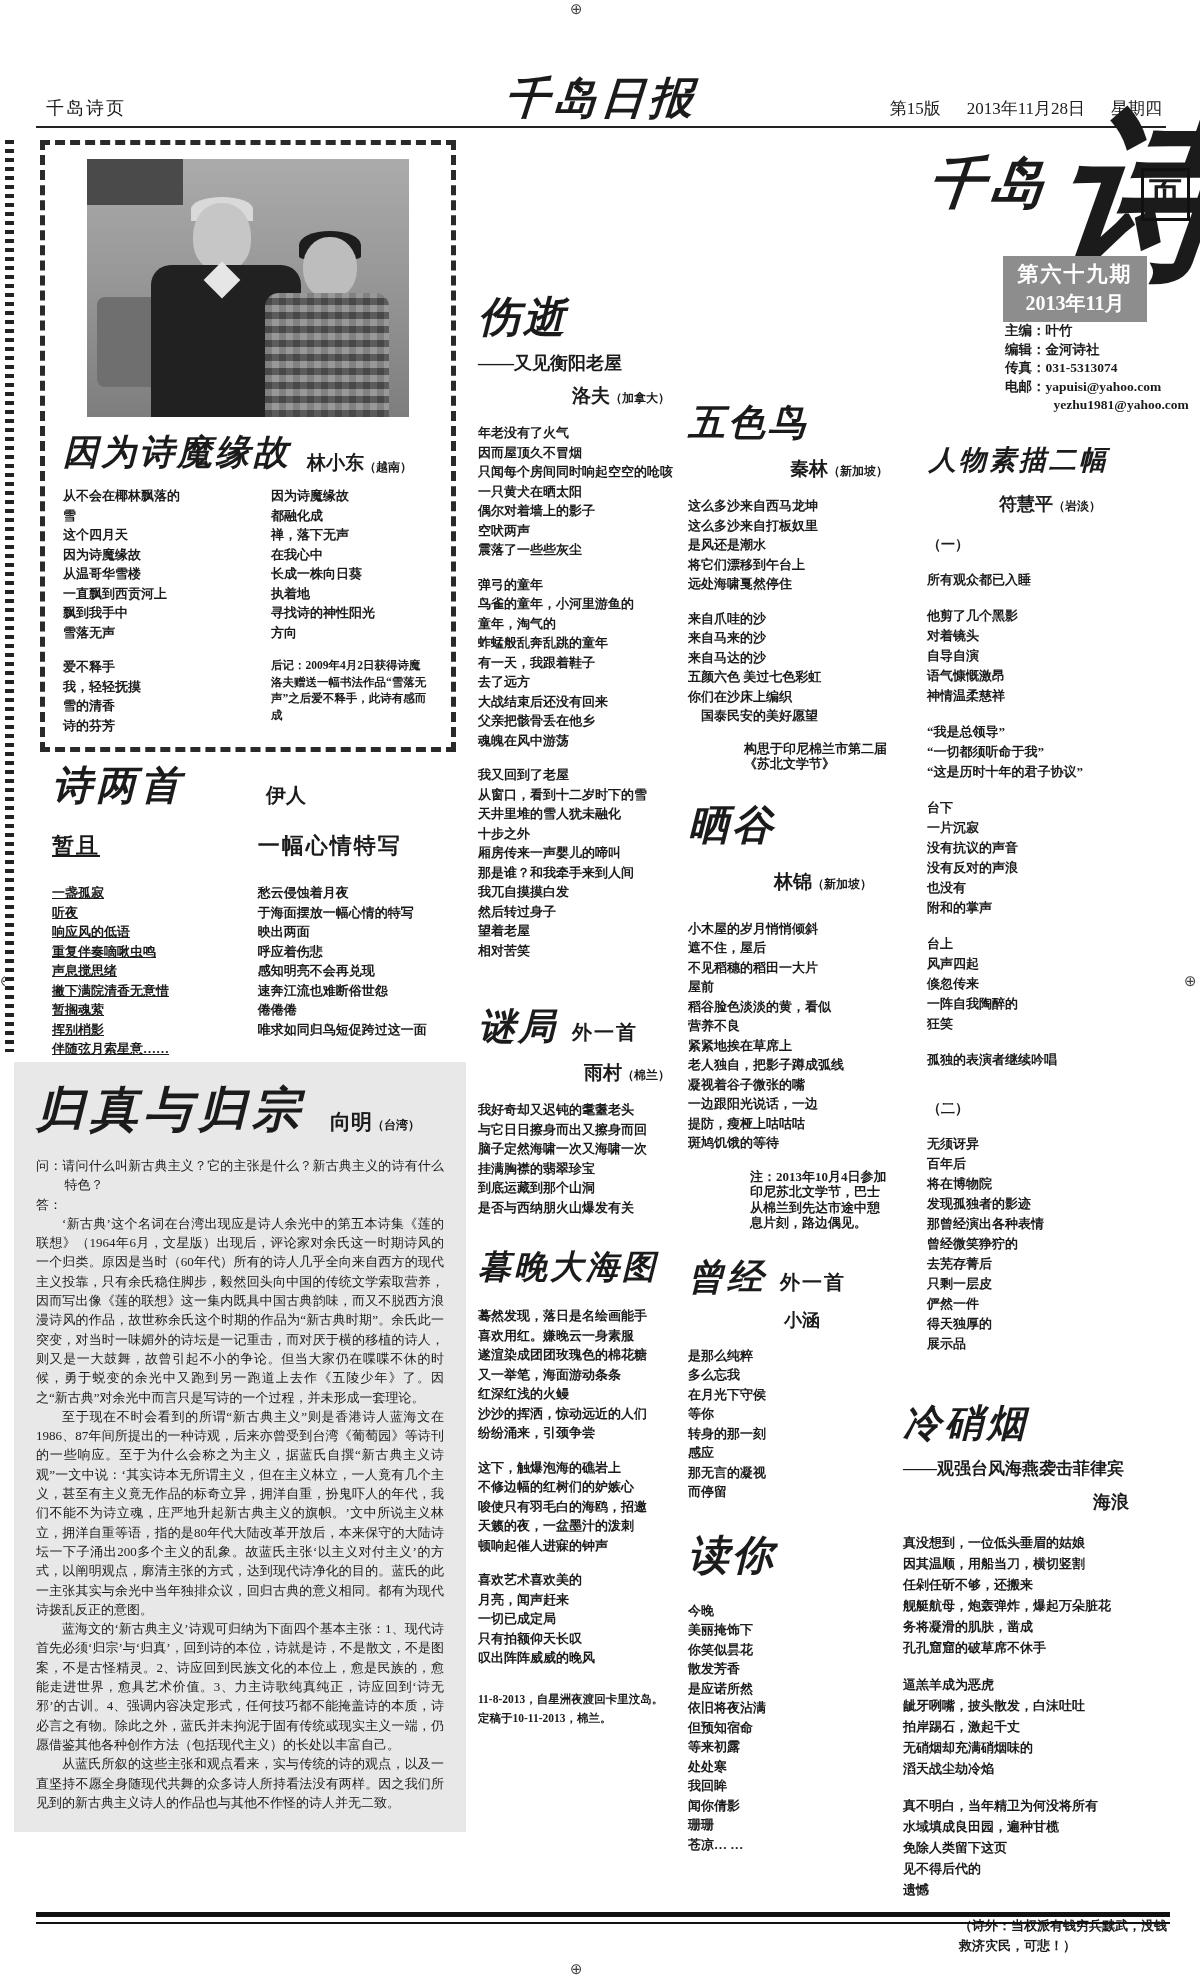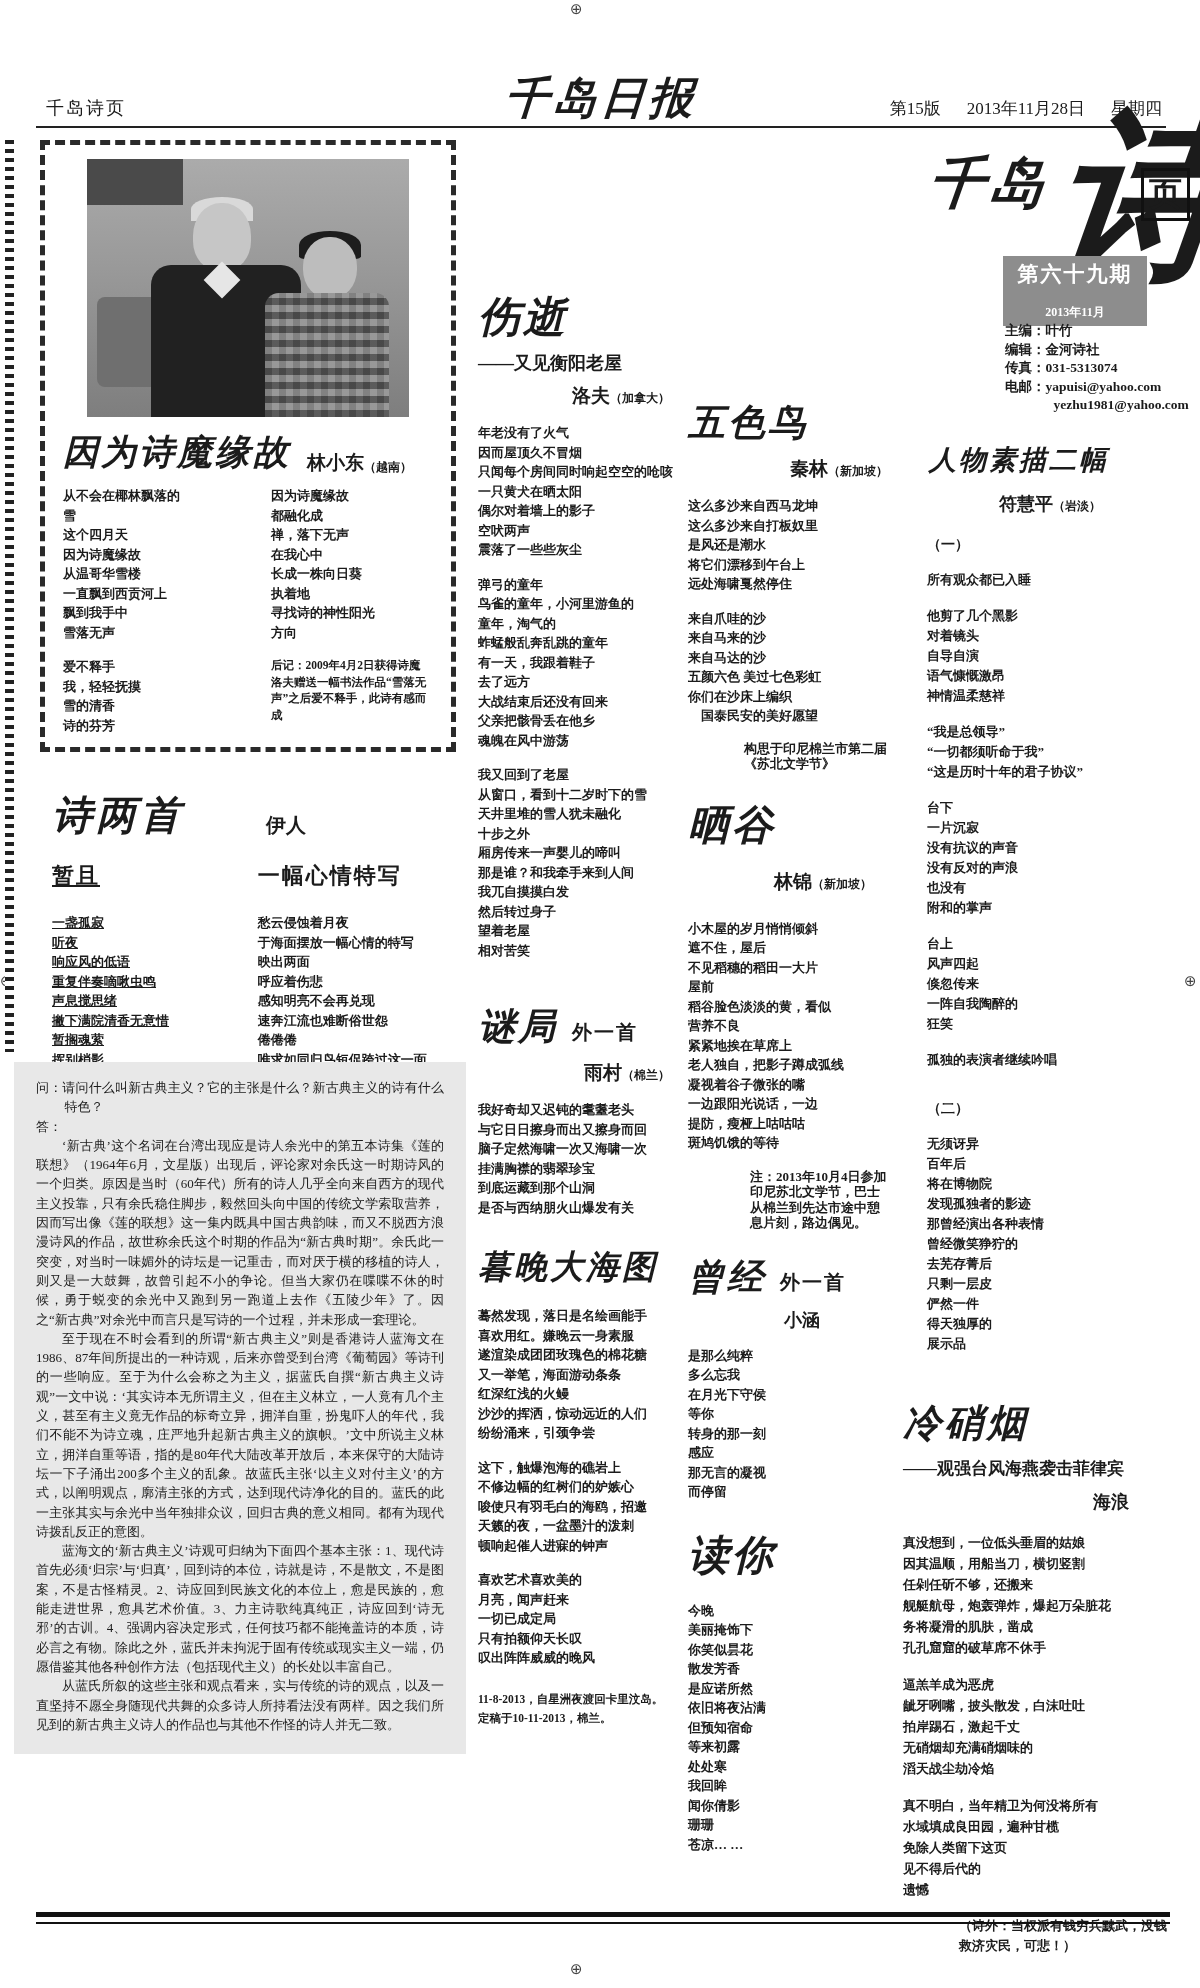--- a/index.html
+++ b/index.html
@@ -37,21 +37,21 @@
   .author{font-size:19px;font-weight:bold;margin-left:16px;}
   .origin{font-size:12px;font-weight:bold;}
   .feat-cols{display:flex;gap:26px;}
   .feat-colA{width:182px;}
   .feat-colB{width:160px;}
   .poem{font-size:13px;line-height:19.5px;font-weight:bold;}
   .pline{white-space:pre-wrap;}
   .stanza{margin:0 0 15px;}
   .postscript{font-size:11.5px;line-height:16.5px;font-weight:bold;margin-top:4px;}
   
-  .twopoems{position:absolute;left:52px;top:788px;width:402px;}
+  .twopoems{position:absolute;left:52px;top:758px;width:402px;}
   .tp-head{display:flex;align-items:flex-end;}
   .t-two{font-size:40px;font-weight:bold;font-style:italic;letter-spacing:4px;}
   .tp-author{font-size:20px;font-weight:bold;margin-left:82px;margin-bottom:4px;}
   .tp-cols{display:flex;gap:30px;margin-top:18px;}
   .tp-col1{width:190px;text-decoration:underline;} .tp-col2{width:212px;}
   .subpoem-title{font-size:22px;font-weight:bold;margin-bottom:22px;letter-spacing:2px;}
   
   .essay{position:absolute;left:14px;top:1062px;width:452px;box-sizing:border-box;
          background:#e8e8e8;padding:16px 22px 20px;}
   .essay-head{display:flex;align-items:flex-end;margin-bottom:14px;}
@@ -73,21 +73,21 @@
   .small-note{font-size:13px;font-weight:bold;line-height:15.5px;}
   .date-note{font-size:11.5px;font-weight:bold;line-height:19px;margin-top:22px;}
   
   .masthead{position:relative;height:272px;}
   .mh-qiandao{position:absolute;left:26px;top:6px;font-size:56px;font-weight:900;font-style:italic;letter-spacing:4px;transform:skewX(-6deg);}
   .mh-shi{position:absolute;left:152px;top:-34px;font-size:182px;line-height:1;font-weight:900;font-style:italic;transform:skewX(-6deg);}
   .mh-ye{position:absolute;left:238px;top:28px;border:3px solid #111;padding:1px 5px;font-size:33px;font-weight:900;}
   .issue-box{position:absolute;left:100px;top:116px;width:144px;background:#8d8d8d;color:#fff;
              text-align:center;padding:4px 0 5px;}
   .issue-line1{font-size:21px;font-weight:bold;letter-spacing:2px;}
-  .issue-line2{font-size:12px;font-weight:bold;margin-top:16px;}
+  .issue-line2{font-size:20px;font-weight:bold;margin-top:2px;}
   .contact{position:absolute;left:102px;top:182px;font-size:13.5px;font-weight:bold;line-height:18.5px;}
   .contact .indent{padding-left:3.6em;}
   
   .sketch-title{font-size:27px;font-weight:bold;font-style:italic;letter-spacing:3px;margin:30px 0 0 26px;}
   .sketch-author{margin:14px 0 20px 96px;font-size:18px;font-weight:bold;}
   .part-label{font-size:14px;font-weight:bold;margin:0 0 16px 24px;}
   .col4 .poem{margin-left:24px;line-height:20px;}
   .col4 .stanza{margin-bottom:16px;}
   
   .lxy-title{font-size:38px;font-weight:bold;font-style:italic;letter-spacing:4px;margin-top:44px;}
@@ -199,20 +199,24 @@
             <div class="pline">感知明亮不会再兑现</div>
             <div class="pline">速奔江流也难断俗世怨</div>
             <div class="pline">倦倦倦</div>
             <div class="pline">唯求如同归鸟短促跨过这一面</div>
           </div>
       </div>
     </div>
   </div>
 
   <div class="essay">
+    <div class="essay-head">
+      <span class="t-essay">归真与归宗</span>
+      <span class="essay-author"><span>向明</span><span class="origin">（台湾）</span></span>
+    </div>
     <div class="essay-body">
       <div class="q-line">问：请问什么叫新古典主义？它的主张是什么？新古典主义的诗有什么特色？</div>
       <div>答：</div>
       <div>
           <p>‘新古典’这个名词在台湾出现应是诗人余光中的第五本诗集《莲的联想》（1964年6月，文星版）出现后，评论家对余氏这一时期诗风的一个归类。原因是当时（60年代）所有的诗人几乎全向来自西方的现代主义投靠，只有余氏稳住脚步，毅然回头向中国的传统文学索取营养，因而写出像《莲的联想》这一集内既具中国古典韵味，而又不脱西方浪漫诗风的作品，故世称余氏这个时期的作品为“新古典时期”。余氏此一突变，对当时一味媚外的诗坛是一记重击，而对厌于横的移植的诗人，则又是一大鼓舞，故曾引起不小的争论。但当大家仍在喋喋不休的时候，勇于蜕变的余光中又跑到另一跑道上去作《五陵少年》了。因之“新古典”对余光中而言只是写诗的一个过程，并未形成一套理论。</p>
           <p>至于现在不时会看到的所谓“新古典主义”则是香港诗人蓝海文在1986、87年间所提出的一种诗观，后来亦曾受到台湾《葡萄园》等诗刊的一些响应。至于为什么会称之为主义，据蓝氏自撰“新古典主义诗观”一文中说：‘其实诗本无所谓主义，但在主义林立，一人竟有几个主义，甚至有主义竟无作品的标奇立异，拥洋自重，扮鬼吓人的年代，我们不能不为诗立魂，庄严地升起新古典主义的旗帜。’文中所说主义林立，拥洋自重等语，指的是80年代大陆改革开放后，本来保守的大陆诗坛一下子涌出200多个主义的乱象。故蓝氏主张‘以主义对付主义’的方式，以阐明观点，廓清主张的方式，达到现代诗净化的目的。蓝氏的此一主张其实与余光中当年独排众议，回归古典的意义相同。都有为现代诗拨乱反正的意图。</p>
           <p>蓝海文的‘新古典主义’诗观可归纳为下面四个基本主张：1、现代诗首先必须‘归宗’与‘归真’，回到诗的本位，诗就是诗，不是散文，不是图案，不是古怪精灵。2、诗应回到民族文化的本位上，愈是民族的，愈能走进世界，愈具艺术价值。3、力主诗歌纯真纯正，诗应回到‘诗无邪’的古训。4、强调内容决定形式，任何技巧都不能掩盖诗的本质，诗必言之有物。除此之外，蓝氏并未拘泥于固有传统或现实主义一端，仍愿借鉴其他各种创作方法（包括现代主义）的长处以丰富自己。</p>
           <p>从蓝氏所叙的这些主张和观点看来，实与传统的诗的观点，以及一直坚持不愿全身随现代共舞的众多诗人所持看法没有两样。因之我们所见到的新古典主义诗人的作品也与其他不作怪的诗人并无二致。</p>
         </div>
     </div>

